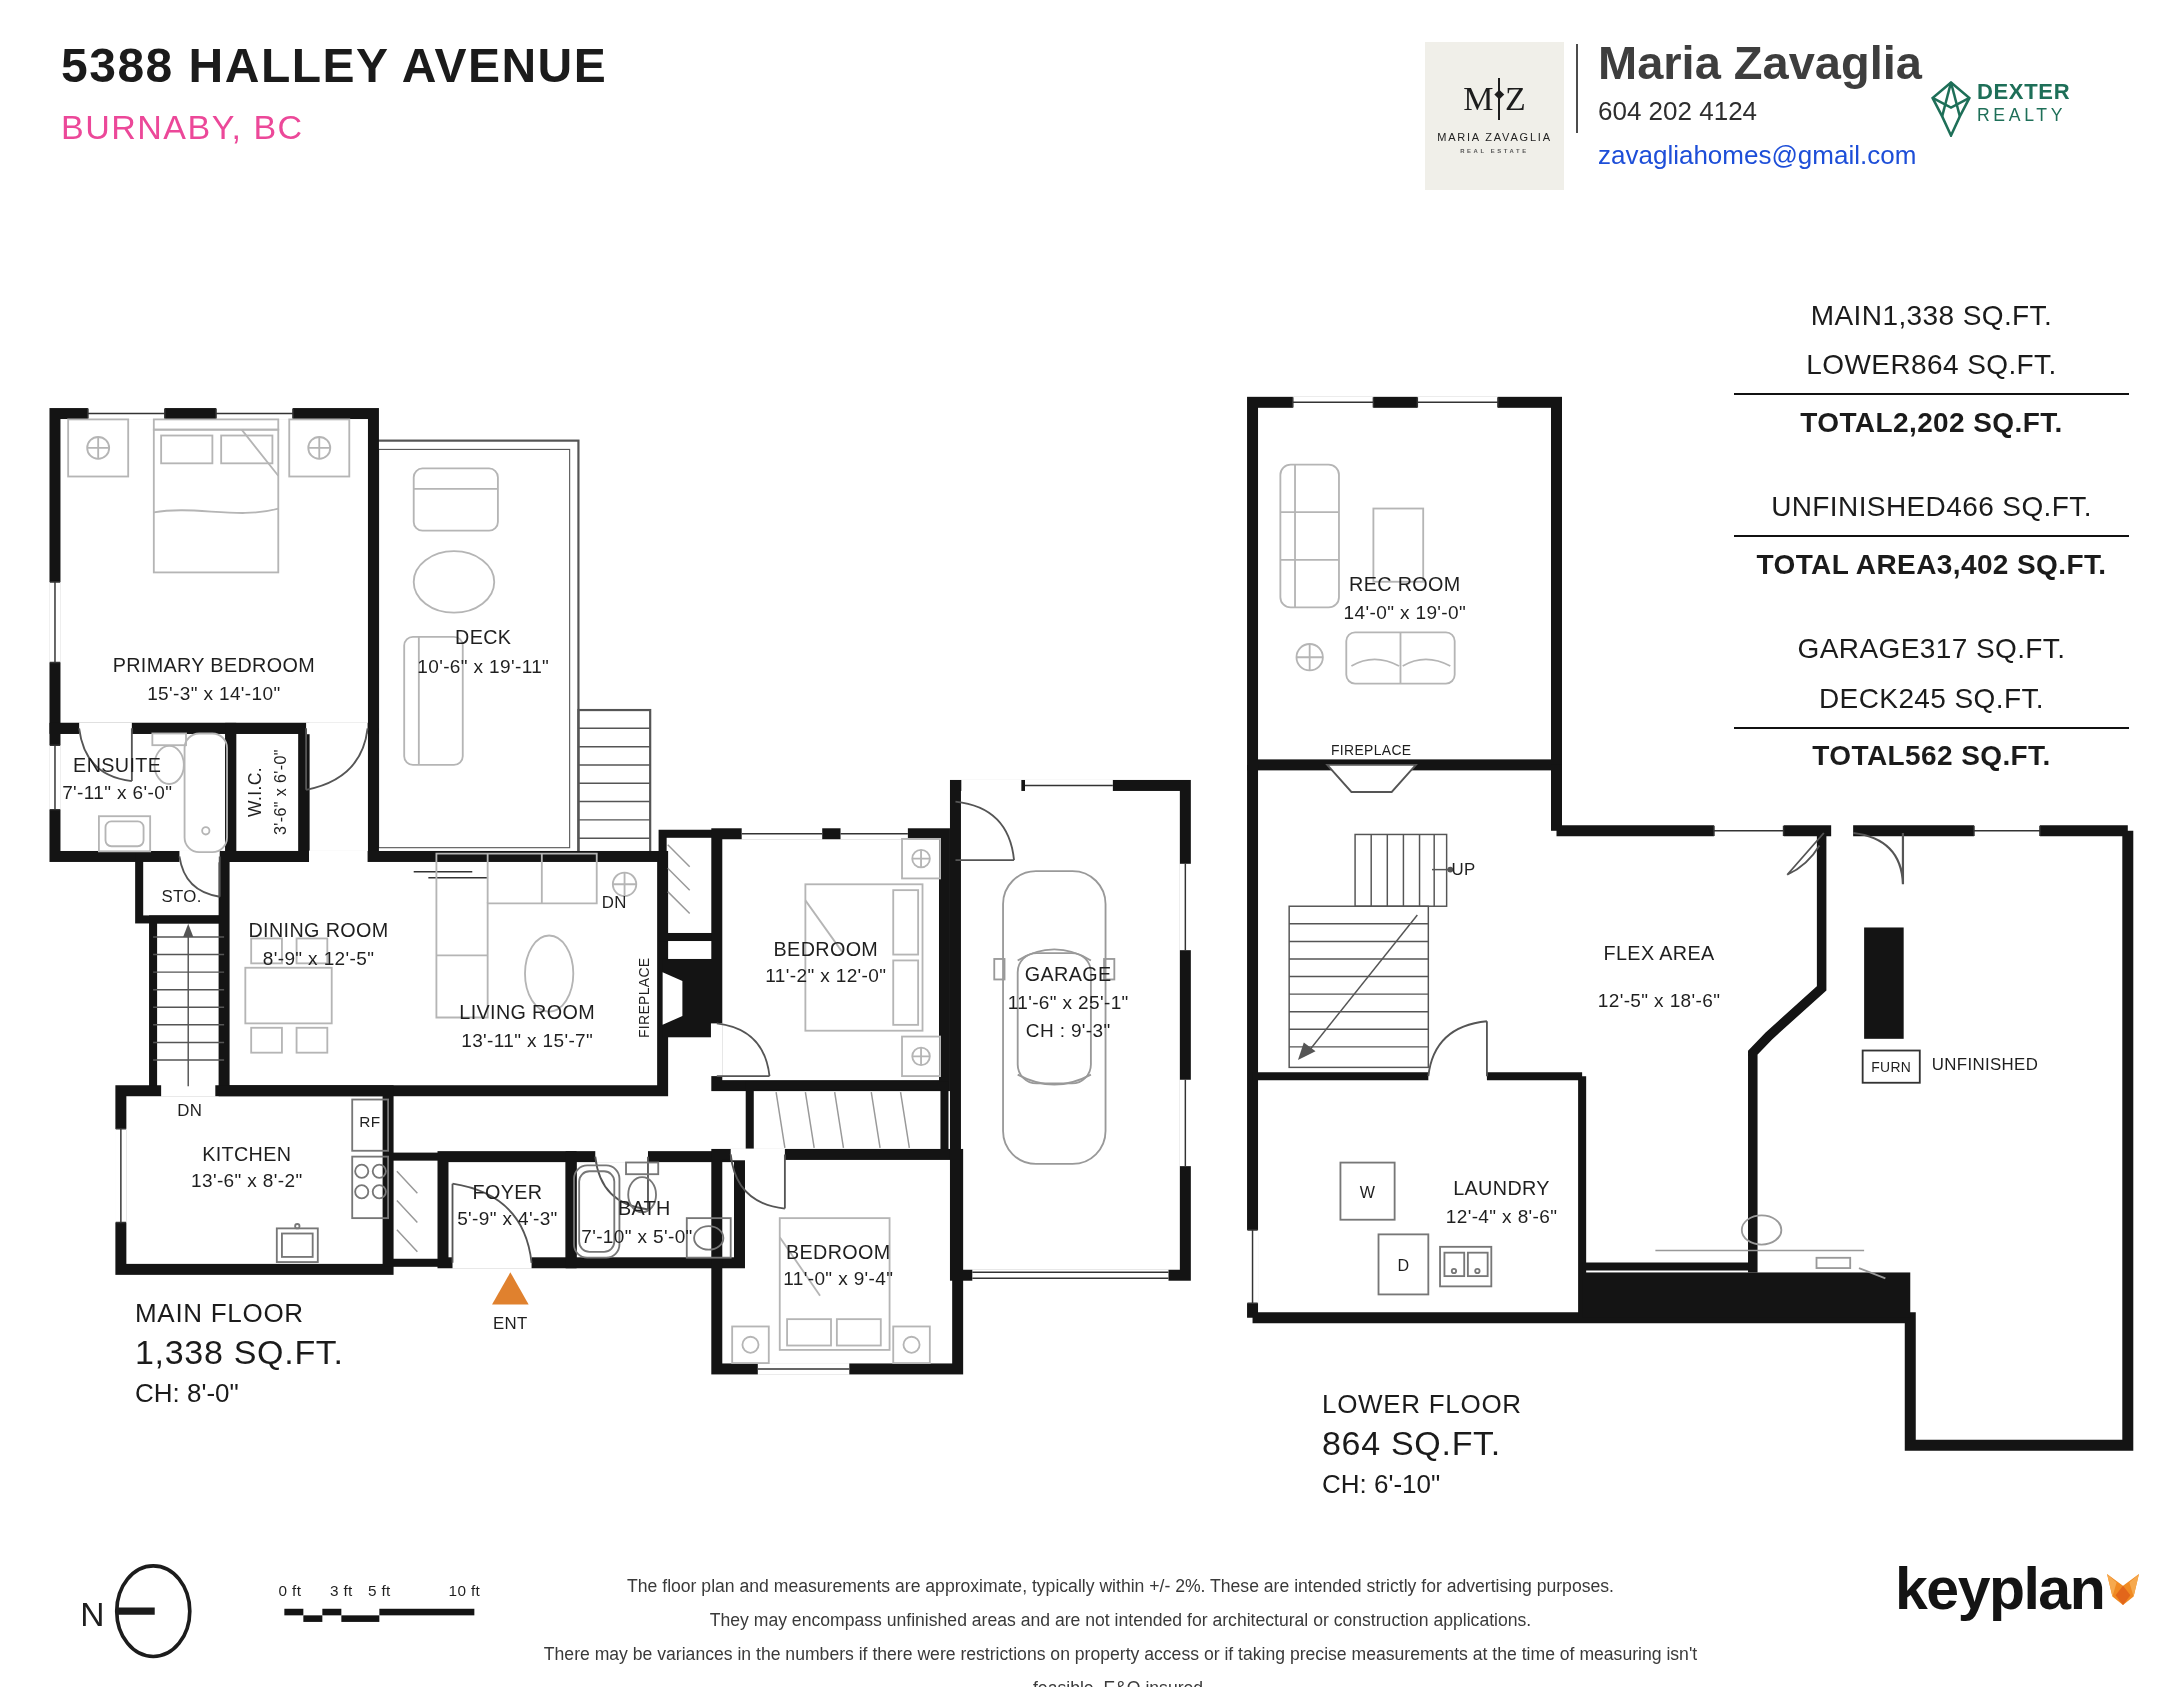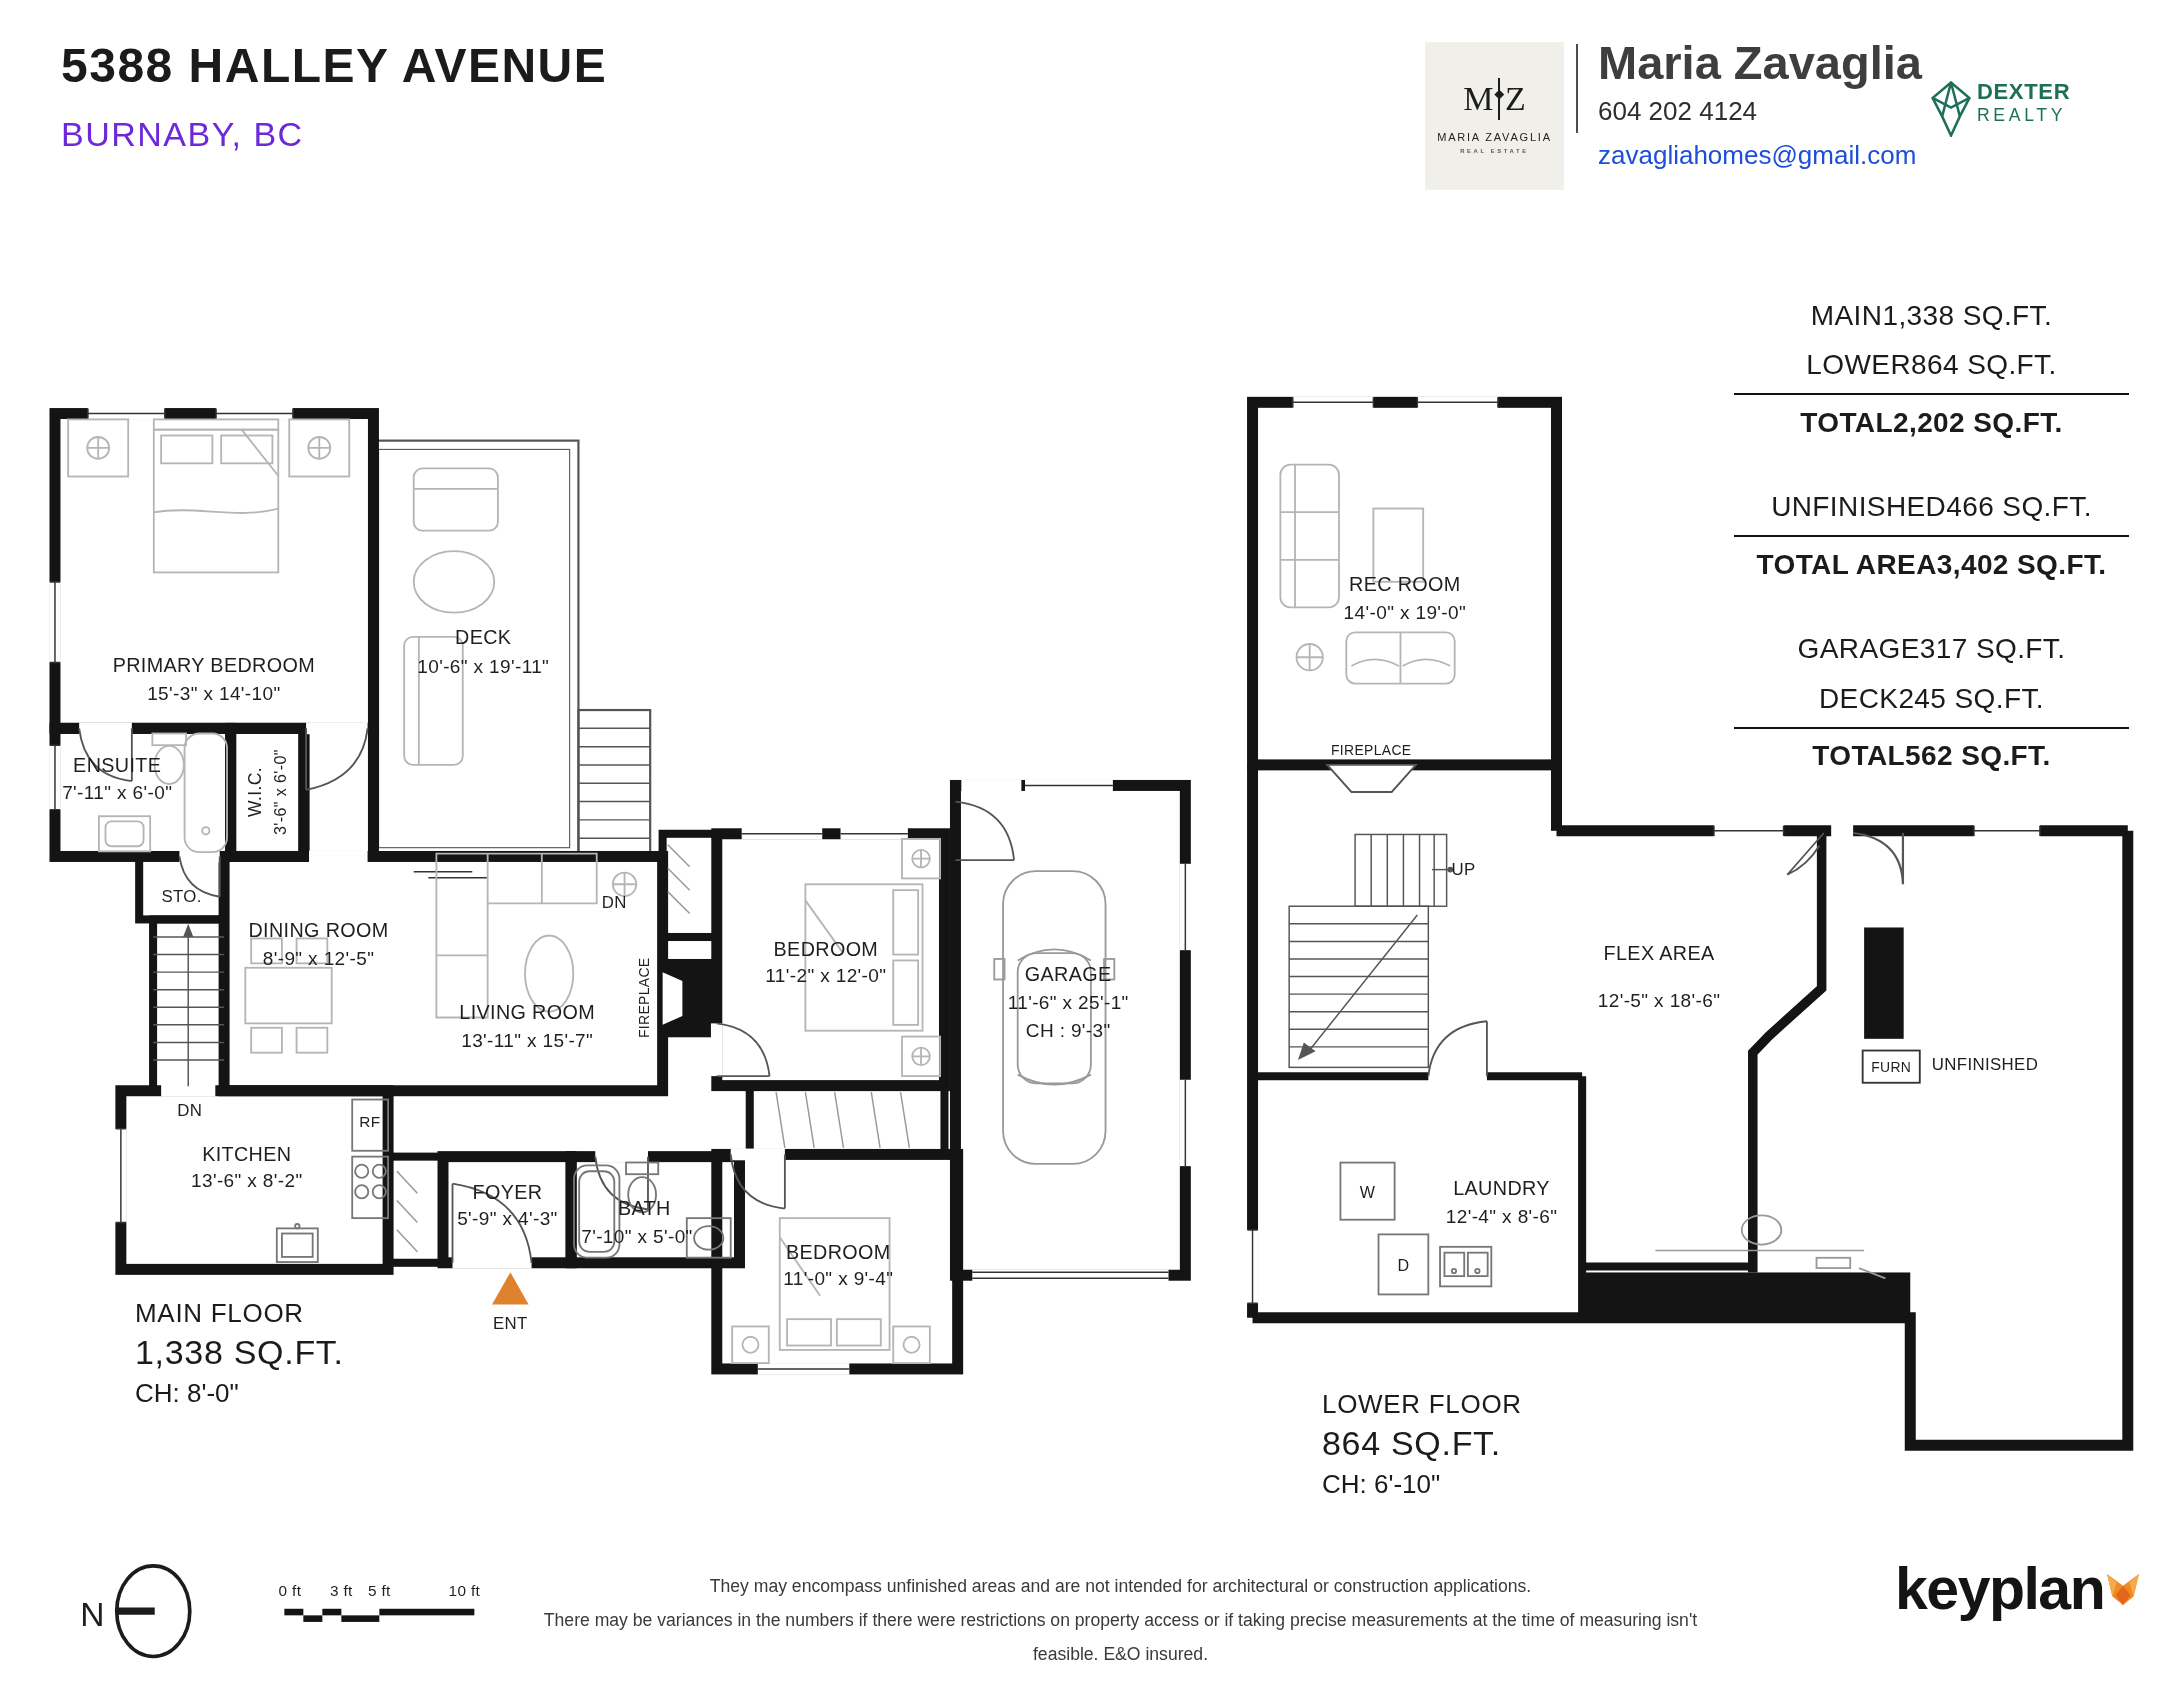--- a/index.html
+++ b/index.html
@@ -3,21 +3,21 @@
 <meta charset="utf-8">
 <style>
   * { margin:0; padding:0; box-sizing:border-box; }
   html,body { background:#ffffff; }
   body { width:2183px; height:1687px; font-family:"Liberation Sans", sans-serif; position:relative; color:#1c1c1c; }
   .page { position:absolute; inset:0; background:#fff; overflow:hidden; }
 
   
   .addr { position:absolute; left:61px; top:38px; }
   .addr-line1 { font-size:48px; font-weight:700; letter-spacing:1.5px; color:#1b1b1b; }
-  .addr-line2 { font-size:34px; font-weight:400; letter-spacing:1.5px; color:#6d28d9; margin-top:22px; }
+  .addr-line2 { font-size:34px; font-weight:400; letter-spacing:1.5px; color:#ec4899; margin-top:15px; }
 
   .mz-card { position:absolute; left:1425px; top:42px; width:139px; height:148px; background:#f0efe9;
              display:flex; flex-direction:column; align-items:center; justify-content:center; }
   .mz-mono { display:flex; align-items:center; gap:5.1px; font-family:"Liberation Serif", serif; font-size:34px; color:#1d1d1d; }
   .mz-rule { width:1.5px; height:42px; background:#1d1d1d; position:relative; }
   .mz-rule::after { content:""; position:absolute; left:-2.9px; top:13px; width:6.6px; height:6.6px; background:#1d1d1d; transform:rotate(45deg); }
   .mz-name { font-size:11px; letter-spacing:1.8px; color:#222; margin-top:11.7px; font-weight:500; }
   .mz-tag { font-size:5.9px; letter-spacing:2.6px; color:#555; margin-top:5.1px; font-weight:700; }
 
   .hdr-divider { position:absolute; left:1576px; top:44px; width:2.2px; height:89px; background:#4c4c4c; }
@@ -486,20 +486,21 @@
     <g fill="#141414">
       <rect x="10" y="38" width="26" height="9"></rect>
       <rect x="36" y="47" width="26" height="9"></rect>
       <rect x="62" y="38" width="26" height="9"></rect>
       <rect x="88" y="47" width="52" height="9"></rect>
       <rect x="140" y="38" width="130" height="9"></rect>
     </g>
   </svg>
 
   <div class="disclaimer">
+    <div class="disc-line">The floor plan and measurements are approximate, typically within +/- 2%. These are intended strictly for advertising purposes.</div>
     <div class="disc-line">They may encompass unfinished areas and are not intended for architectural or construction applications.</div>
     <div class="disc-line">There may be variances in the numbers if there were restrictions on property access or if taking precise measurements at the time of measuring isn't feasible. E&amp;O insured.</div>
   </div>
 
   <div class="keyplan">
     <span class="keyplan-text">keyplan</span>
     <svg class="keyplan-fox" width="34" height="32" viewBox="0 0 32 30">
       <polygon points="1,0 16,11 31,0 26,21 16,29 6,21" fill="#F08A23"></polygon>
       <polygon points="16,11 9,20 16,29 23,20" fill="#E2661B"></polygon>
       <polygon points="1,0 6,21 10,8" fill="#F6A94E"></polygon>

